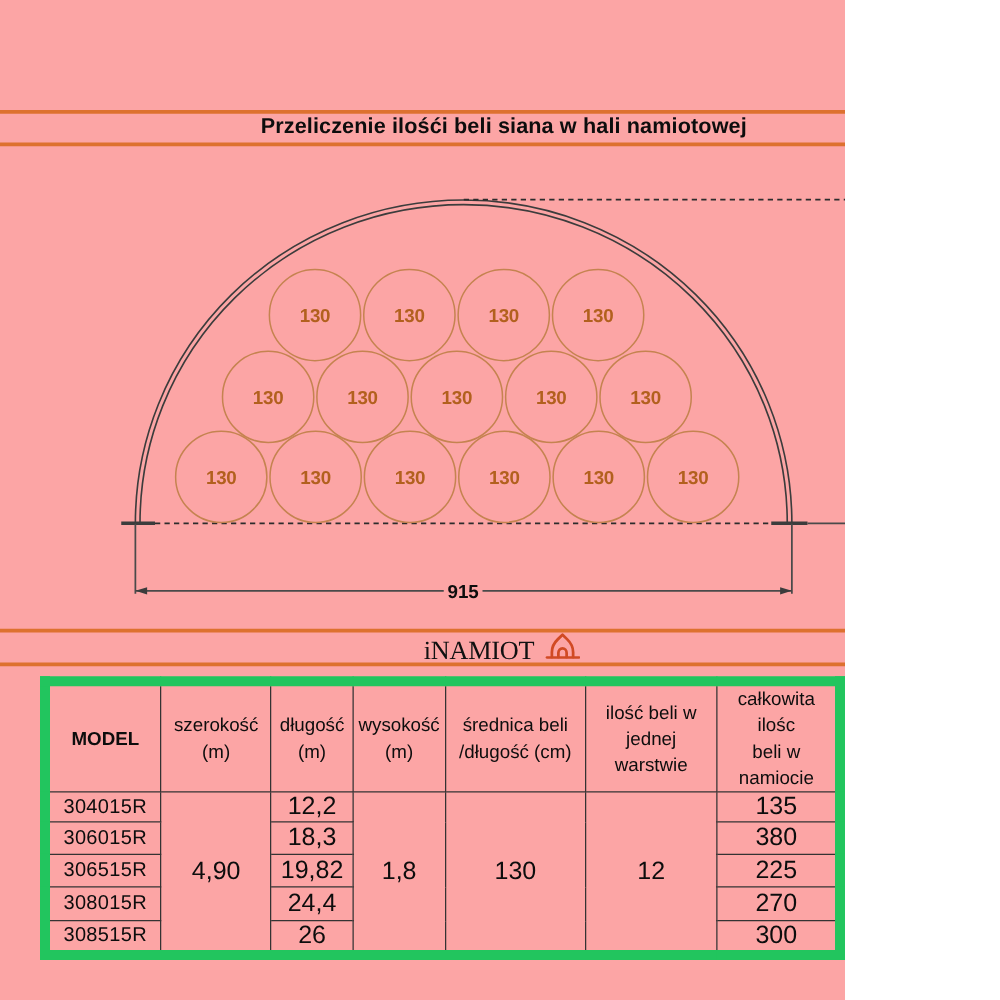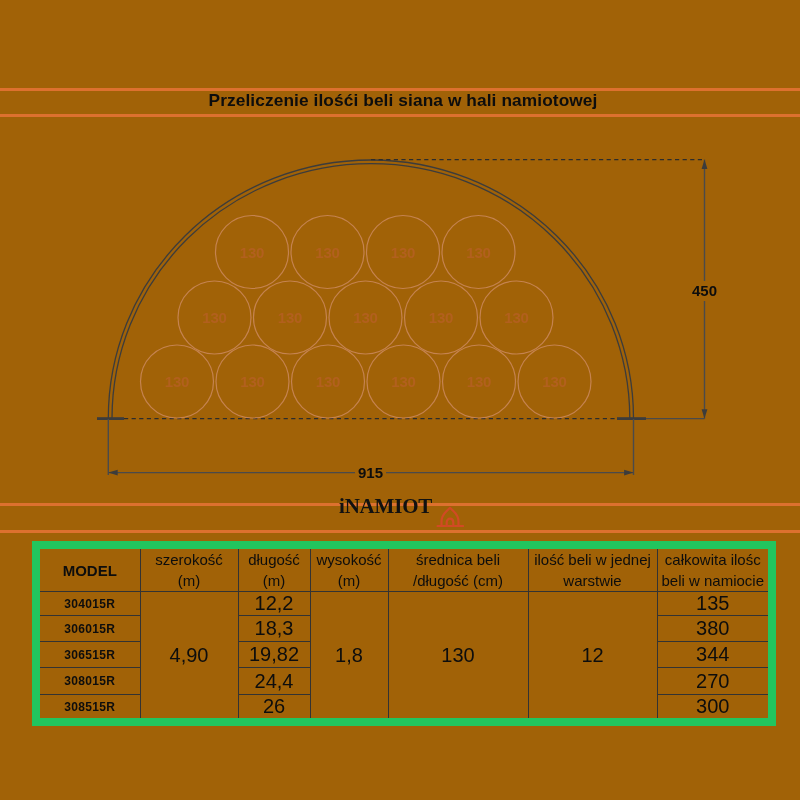--- a/index.html
+++ b/index.html
@@ -1,24 +1,24 @@
 <!DOCTYPE html>
 <html><head>
 <meta charset="utf-8">
 <style>
 html,body{margin:0;padding:0;background:#fff}
-#page{position:relative;width:800px;height:800px;background:#a16207;font-family:"Liberation Sans",sans-serif;overflow:hidden}
+#page{position:relative;width:676px;height:800px;background:#fca5a5;font-family:"Liberation Sans",sans-serif;overflow:hidden}
 .oline{position:absolute;left:0;width:800px;height:3px;background:#dd712f}
 #title{position:absolute;top:90px;left:3px;width:800px;text-align:center;font-weight:bold;font-size:17.3px;color:#0d0d0d;letter-spacing:0.1px}
-#logotxt{position:absolute;left:339px;top:496px;font-family:"Liberation Serif",serif;font-weight:bold;font-size:21px;color:#111;line-height:20px;letter-spacing:-0.2px}
+#logotxt{position:absolute;left:339px;top:510px;font-family:"Liberation Serif",serif;font-weight:normal;font-size:21px;color:#111;line-height:20px;letter-spacing:-0.2px}
 #tbl{position:absolute;left:32px;top:541px;border-collapse:collapse;table-layout:fixed;color:#0d0d0d}
 #tbl td{border:1px solid #333;text-align:center;vertical-align:middle;padding:0;overflow:hidden}
 #tbl{border:8px solid #22c55e}
 .hd{font-size:15px;line-height:21px}
-.mod{font-weight:bold;font-size:12px;letter-spacing:0.3px}
+.mod{font-weight:normal;font-size:16px;letter-spacing:0.3px}
 .val{font-size:20px}
 </style>
 </head>
 <body>
 <div id="page">
 
 <div class="oline" style="top:88px"></div>
 <div id="title">Przeliczenie ilośći beli siana w hali namiotowej</div>
 <div class="oline" style="top:114px"></div>
 
@@ -132,21 +132,21 @@
     <td class="val">135</td>
   </tr>
   <tr style="height:26px">
           <td class="mod">306015R</td>
           <td class="val">18,3</td>
           <td class="val">380</td>
         </tr>
   <tr style="height:26px">
           <td class="mod">306515R</td>
           <td class="val">19,82</td>
-          <td class="val">344</td>
+          <td class="val">225</td>
         </tr>
   <tr style="height:27px">
           <td class="mod">308015R</td>
           <td class="val">24,4</td>
           <td class="val">270</td>
         </tr>
   <tr style="height:26px">
           <td class="mod">308515R</td>
           <td class="val">26</td>
           <td class="val">300</td>

